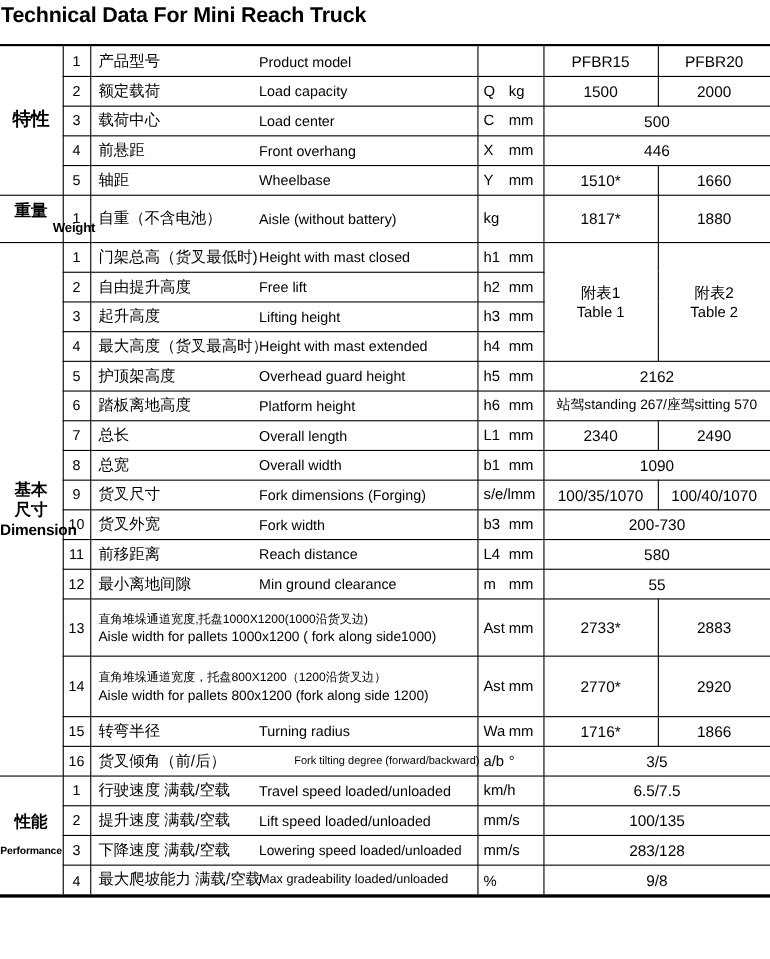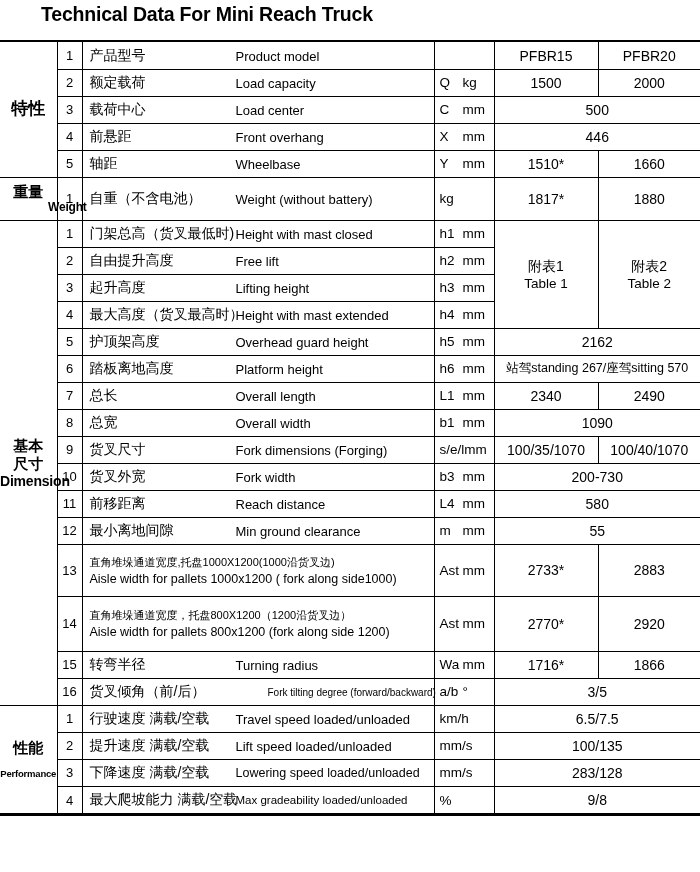--- a/index.html
+++ b/index.html
@@ -3,21 +3,21 @@
 <meta charset="utf-8">
 <style>
   html,body{margin:0;padding:0;}
   body{
     width:700px;height:872px;
     background:#ffffff;color:#000;
     font-family:"Liberation Sans","DejaVu Sans",sans-serif;
     overflow:hidden;
   }
   .title-zh{font-size:24px;font-weight:bold;margin:7px 0 0 2px;letter-spacing:1px;line-height:1.25;}
-  .title-en{font-size:19.5px;font-weight:bold;margin:2px 0 0 1px;letter-spacing:-0.2px;line-height:1.25;padding-left:40px;}
+  .title-en{font-size:19.5px;font-weight:bold;margin:2px 0 0 1px;letter-spacing:-0.2px;line-height:1.25;}
   .rule{width:700px;background:#000;}
   .rule-top{height:2px;margin-top:14px;}
   .rule-bottom{height:3px;}
   table#spec-table{border-collapse:collapse;border-style:hidden;table-layout:fixed;width:700px;}
   #spec-table td{border:1px solid #000;padding:0;vertical-align:middle;overflow:visible;}
   tr.sec-first td{border-top:2px solid #000;}
   .c-sec{text-align:center;}
   .sec-zh{font-weight:bold;font-size:15px;line-height:1.2;white-space:pre-line;}
   .sec-en{font-weight:bold;letter-spacing:-0.2px;line-height:1.15;}
   .c-no{font-size:13px;text-align:center;}
@@ -127,21 +127,21 @@
           <td class="c-val">1660</td>
         </tr>
         <tr class="sec-first" style="height: 43px;">
           <td class="c-sec" rowspan="1">
             <div class="sec-zh">重量</div>
             <div class="sec-en" style="font-size: 12px; margin-left: 48px;">Weight</div>
           </td>
           <td class="c-no">1</td>
           <td class="c-name">
             <span class="cn-abs">自重（不含电池）</span>
-            <span class="en-abs">Weight (without battery)</span>
+            <span class="en-abs">Aisle (without battery)</span>
           </td>
           <td class="c-unit">
             <div class="unitwrap">
               <span class="u">kg</span>
             </div>
           </td>
           <td class="c-val">1817*</td>
           <td class="c-val">1880</td>
         </tr>
         <tr class="sec-first" style="height: 27px;">

